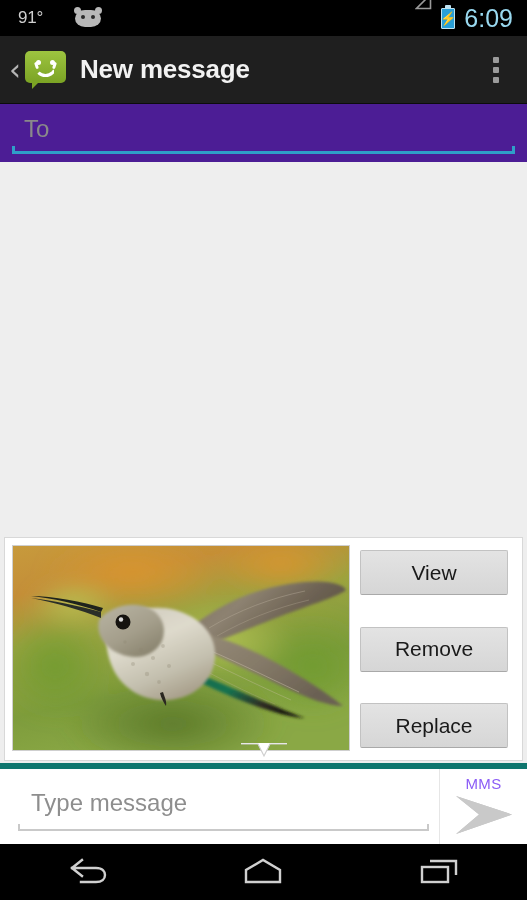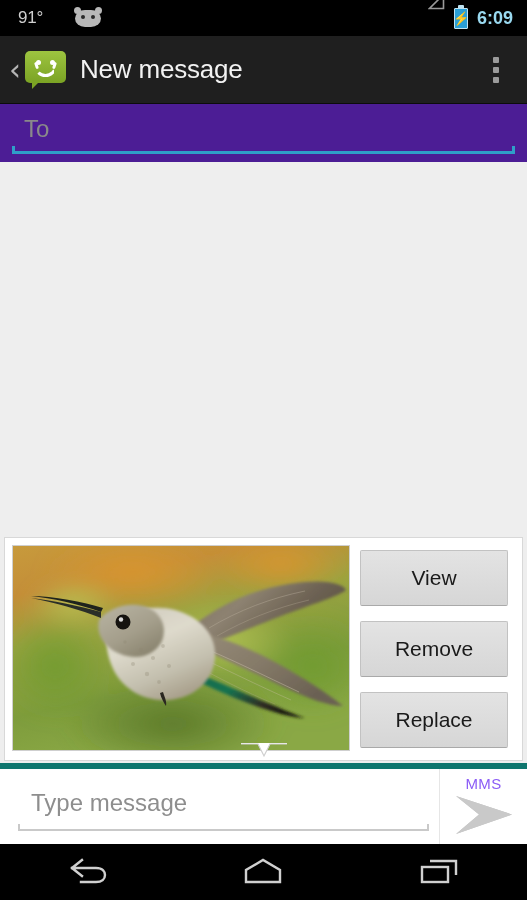--- a/index.html
+++ b/index.html
@@ -104,23 +104,22 @@
   .battery .bolt {
     position: absolute;
     left: 50%; top: 50%;
     transform: translate(-50%, -50%);
     color: #ffffff;
     font-size: 13px;
     line-height: 1;
   }
   .clock {
     color: #99d9f0;
-    font-size: 18px;
+    font-size: 25px;
     letter-spacing: 0px;
-    font-weight: bold;
   }
 
   
   #action-bar {
     position: absolute;
     left: 0; top: 36px;
     width: 527px;
     height: 68px;
     background: #1f1f1f;
     border-bottom: 1px solid #0c0c0c;
@@ -186,21 +185,21 @@
     background: #ffffff;
     top: -5px;
     border-radius: 2px;
   }
   .app-icon .smile:before { left: -2px; transform: rotate(-18deg); }
   .app-icon .smile:after  { right: -2px; transform: rotate(18deg); }
 
   .ab-title {
     color: #f2f2f2;
     font-size: 26px;
-    font-weight: normal;
+    font-weight: bold;
     flex: 1;
     letter-spacing: -0.2px;
   }
   .overflow-btn {
     width: 42px; height: 58px;
     display: flex;
     flex-direction: column;
     align-items: center;
     justify-content: center;
     gap: 4px;
@@ -289,21 +288,21 @@
     flex: 1;
     display: flex;
     flex-direction: column;
     align-items: center;
     justify-content: space-between;
     padding: 5px 7px 5px 10px;
     box-sizing: border-box;
   }
   .attach-btn {
     width: 100%;
-    height: 56px;
+    height: 45px;
     background: linear-gradient(#e3e3e3, #d6d6d6);
     border: 1px solid #c2c2c2;
     border-bottom-color: #a9a9a9;
     border-radius: 2px;
     box-sizing: border-box;
     color: #1a1a1a;
     font-size: 21px;
     display: flex;
     align-items: center;
     justify-content: center;

